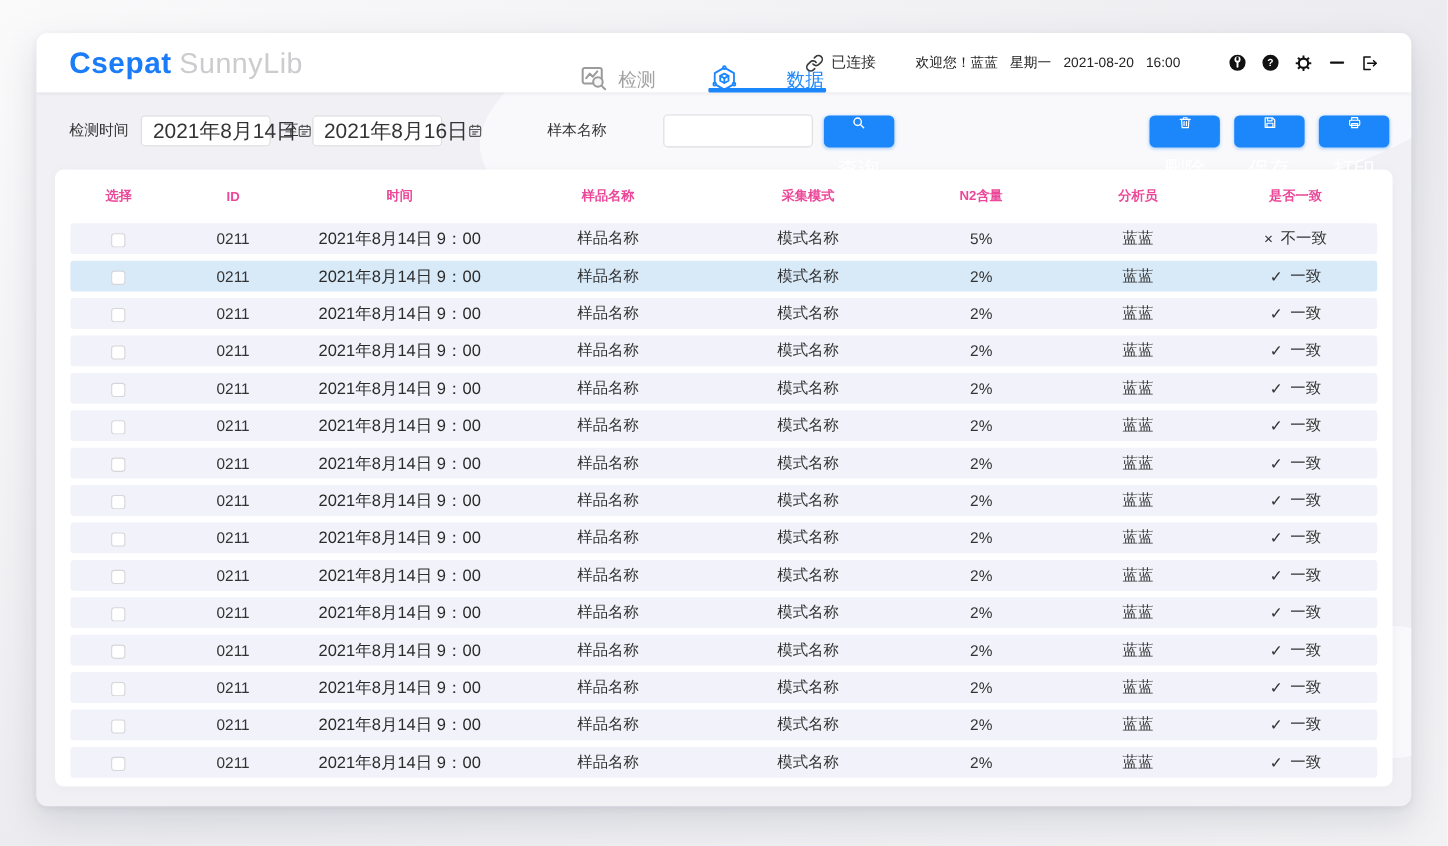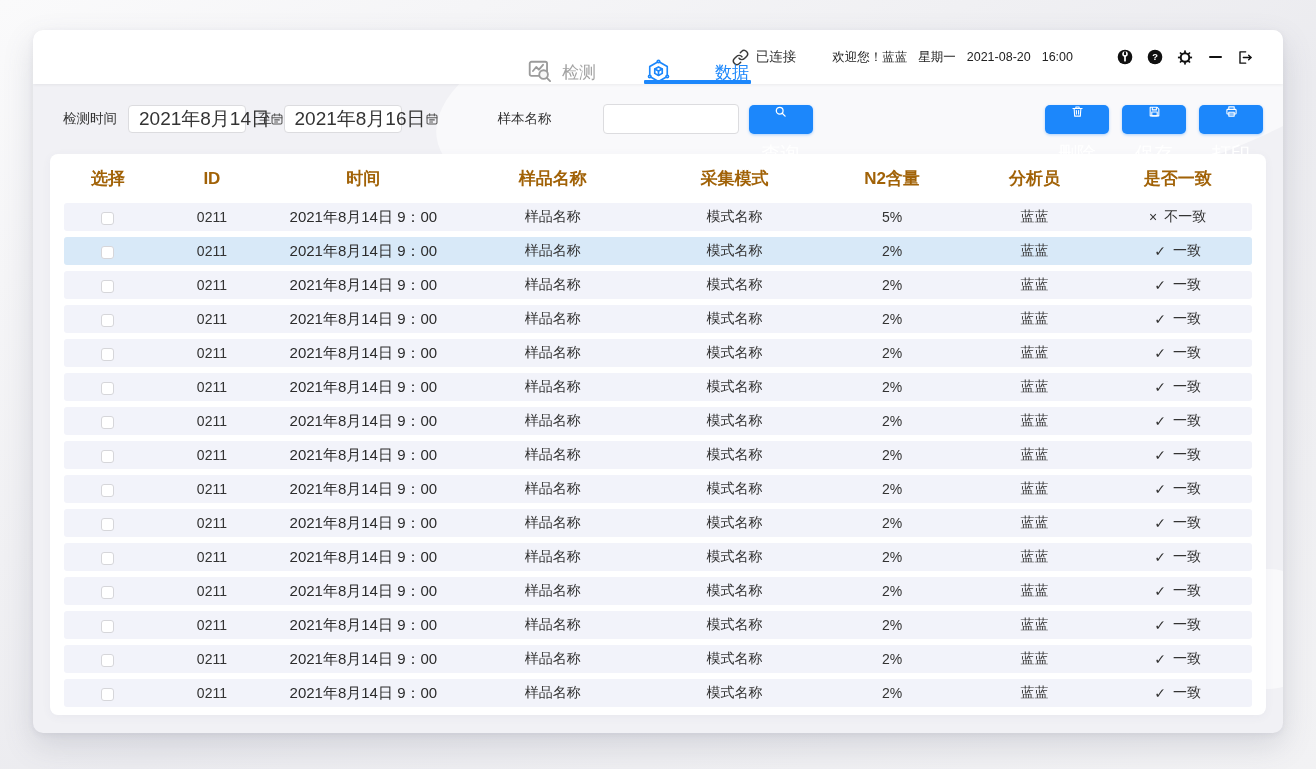--- a/index.html
+++ b/index.html
@@ -75,41 +75,45 @@
   
   .card {
     position: relative; z-index: 1;
     margin: 0 17px; height: 561px;
     background: #fff; border-radius: 8px;
     box-shadow: 0 2px 10px rgba(80,85,110,0.05);
     padding: 0 14px;
   }
   .t-head { display: grid; grid-template-columns: 7.4% 10.1% 15.4% 16.5% 14.1% 12.4% 11.6% 12.5%;
             height: 49px; align-items: center; }
-  .t-head .hc { text-align: center; font-size: 17px; font-weight: bold; color: #a16207; }
+  .t-head .hc { text-align: center; font-size: 12px; font-weight: bold; color: #ec4899; }
   .t-row {
     display: grid; grid-template-columns: 7.4% 10.1% 15.4% 16.5% 14.1% 12.4% 11.6% 12.5%;
     height: 28px; margin-bottom: 6px; align-items: center;
     background: var(--row-bg, #f2f3fa); border-radius: 3px; cursor: pointer;
   }
   .t-row.selected { background: var(--row-selected, #d8e9f8); }
   .cell { text-align: center; font-size: 14px; color: #333; white-space: nowrap; overflow: hidden; }
   .cell-time { font-size: 15px; color: #2b2b2b; }
   .checkbox { display: inline-block; width: 13px; height: 13px; background: #fff;
               border: 1px solid #d6d6da; border-radius: 3px; vertical-align: middle; }
   .c-status { display: flex; align-items: center; justify-content: center; gap: 7px; }
   .s-icon { font-size: 14px; color: #333; }
   svg { display: block; }
 </style>
 </head>
 <body>
 
 <div class="window">
 
   <div class="hdr">
+    <div class="logo">
+      <span class="logo-a">Csepat</span>
+      <span class="logo-b">SunnyLib</span>
+    </div>
 
     <div class="tabs">
       <div class="tab">
         <span>
           <svg width="26" height="26" viewBox="0 0 24 24" fill="none" stroke="#9b9b9b" stroke-width="1.7" stroke-linecap="round" stroke-linejoin="round">
             <rect x="2.5" y="3.5" width="16" height="13" rx="1.6"></rect>
             <polyline points="5.5,12 8.5,8.3 11,10.8 14.8,6.3"></polyline>
             <circle cx="15.3" cy="15.3" r="4" fill="#f7f7f7"></circle>
             <line x1="18.3" y1="18.3" x2="21.3" y2="21.3"></line>
           </svg>

